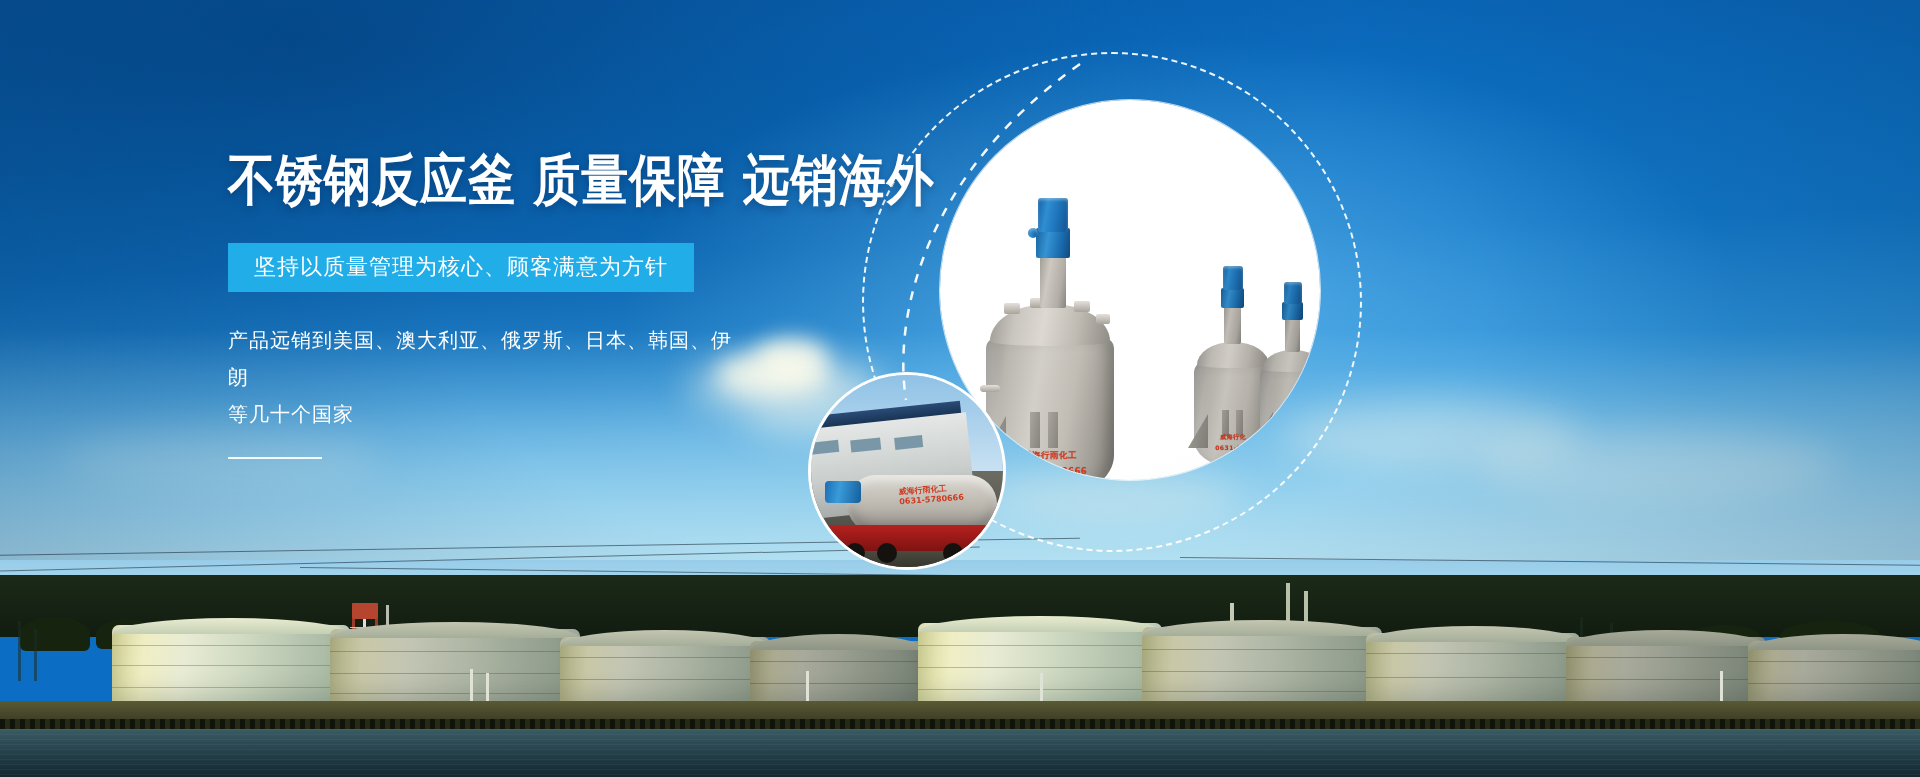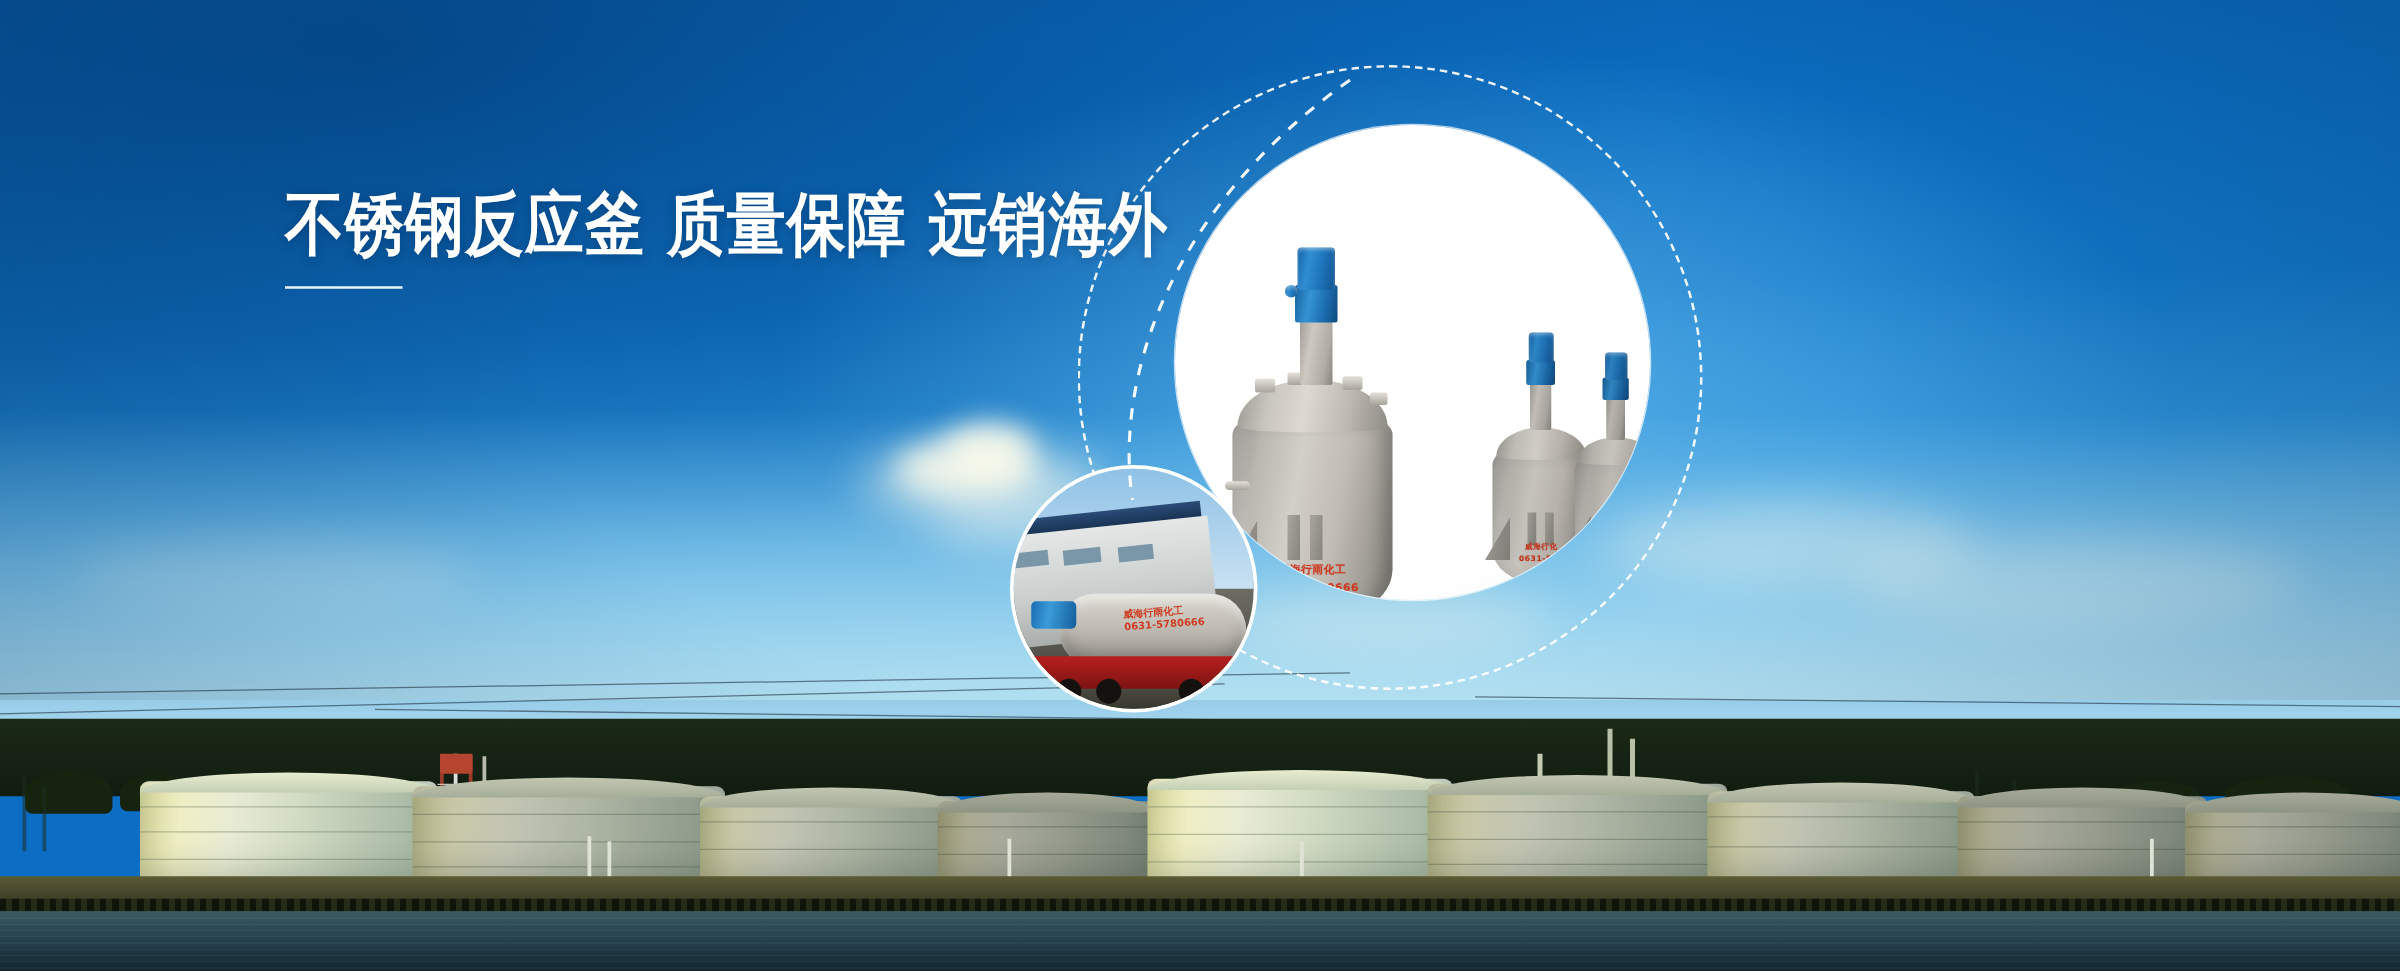--- a/index.html
+++ b/index.html
@@ -407,18 +407,23 @@
   </div>
 
   <svg class="connector" style="left:780px;top:60px;width:520px;height:480px;" viewBox="0 0 520 480">
     <path d="M 300 4 C 150 110, 112 250, 126 340" fill="none" stroke="#ffffff" stroke-width="2.5" stroke-dasharray="9 9" opacity="0.95"></path>
   </svg>
 
   <div class="copy">
 
     <h1 class="headline">不锈钢反应釜 质量保障 远销海外</h1>
 
-
+    <div class="tagline">坚持以质量管理为核心、顾客满意为方针</div>
+
+    <div class="desc">
+      <div>产品远销到美国、澳大利亚、俄罗斯、日本、韩国、伊朗</div>
+      <div>等几十个国家</div>
+    </div>
 
     <div class="rule"></div>
   </div>
 
 </div>
 
 </body></html>

